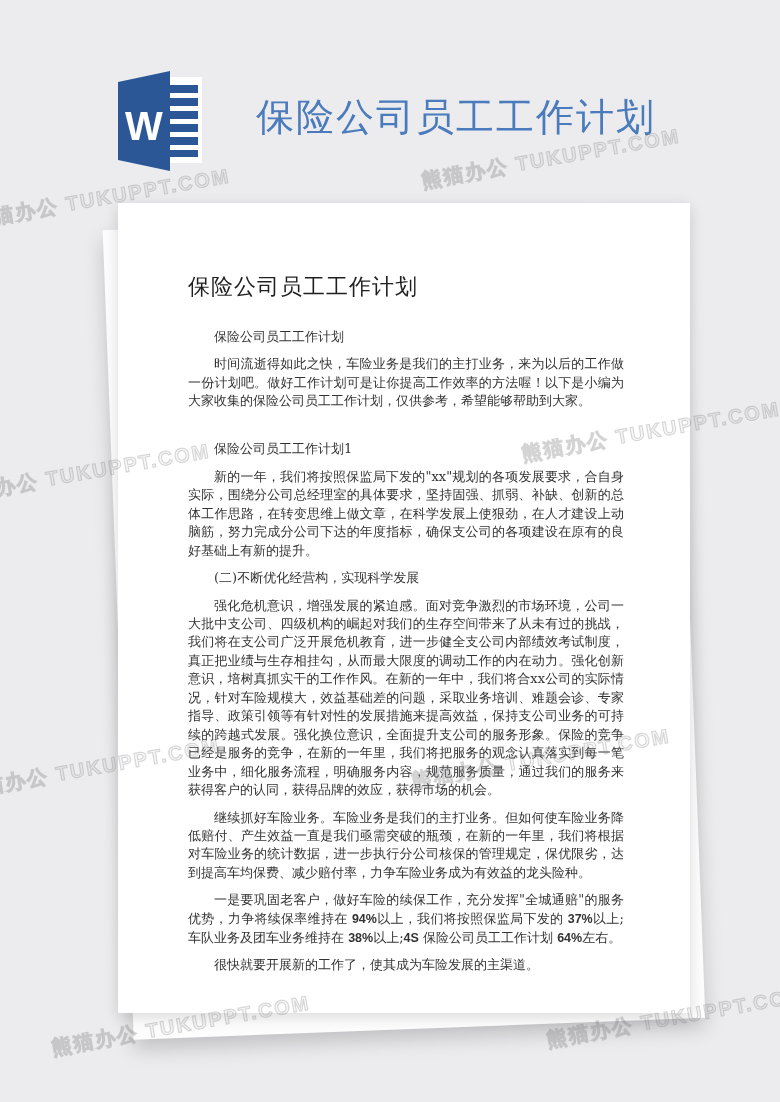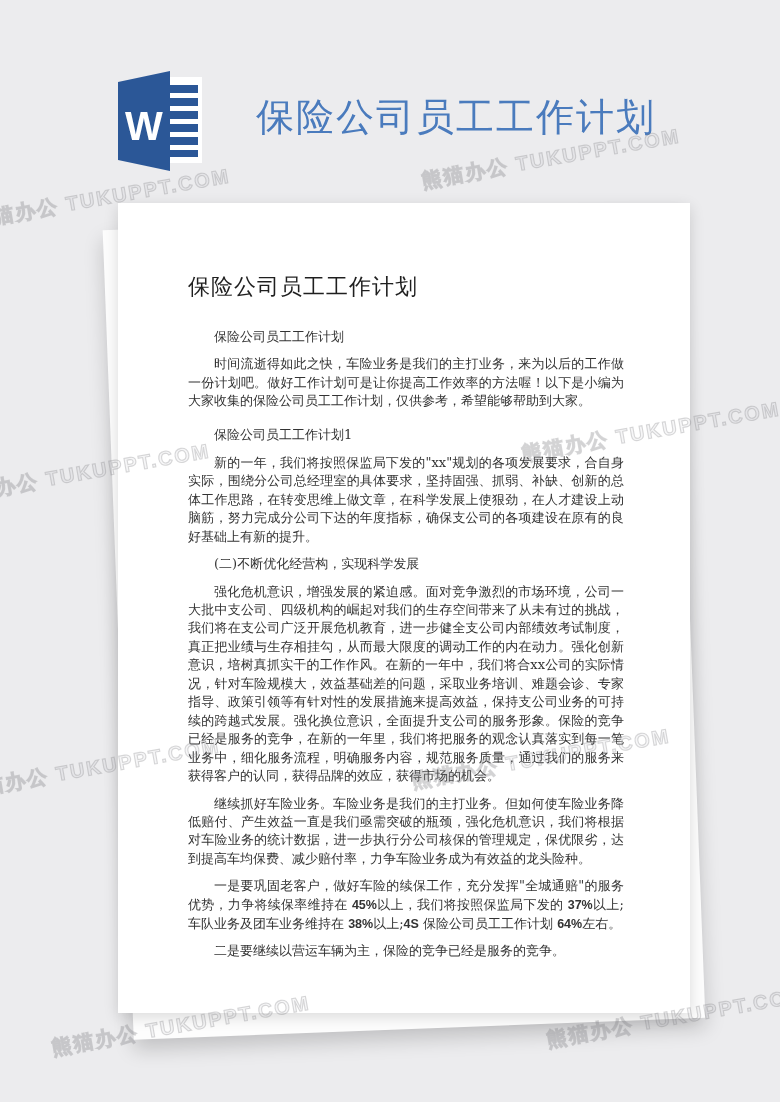--- a/index.html
+++ b/index.html
@@ -37,21 +37,21 @@
 
   
   .block{
     font-size:13px;line-height:1.42;color:#333;
     text-align:justify;text-indent:2em;margin:0 0 9px 0;
   }
   .block.doc-title{
     font-size:22px;color:#1f1f1f;text-indent:0;text-align:left;
     margin:0 0 26px 0;line-height:1.3;letter-spacing:1px;
   }
-  .block.gap-top{margin-top:16px;}
+  .block.gap-top{margin-top:30px;}
   .block .num{
     font-family:"Liberation Sans","DejaVu Sans",sans-serif;
     font-weight:700;font-size:12.5px;
   }
 
   
   .wm-layer{position:absolute;inset:0;z-index:30;pointer-events:none;}
   .wm{
     position:absolute;white-space:nowrap;
     font-family:"Liberation Sans","DejaVu Sans",sans-serif;
@@ -98,20 +98,20 @@
 
   <main class="page">
     <div class="blocks">
         <div class="block doc-title">保险公司员工工作计划</div>
         <div class="block para">保险公司员工工作计划</div>
         <div class="block para">时间流逝得如此之快，车险业务是我们的主打业务，来为以后的工作做一份计划吧。做好工作计划可是让你提高工作效率的方法喔！以下是小编为大家收集的保险公司员工工作计划，仅供参考，希望能够帮助到大家。</div>
         <div class="block para gap-top">保险公司员工工作计划1</div>
         <div class="block para">新的一年，我们将按照保监局下发的"xx"规划的各项发展要求，合自身实际，围绕分公司总经理室的具体要求，坚持固强、抓弱、补缺、创新的总体工作思路，在转变思维上做文章，在科学发展上使狠劲，在人才建设上动脑筋，努力完成分公司下达的年度指标，确保支公司的各项建设在原有的良好基础上有新的提升。</div>
         <div class="block para">(二)不断优化经营构，实现科学发展</div>
         <div class="block para">强化危机意识，增强发展的紧迫感。面对竞争激烈的市场环境，公司一大批中支公司、四级机构的崛起对我们的生存空间带来了从未有过的挑战，我们将在支公司广泛开展危机教育，进一步健全支公司内部绩效考试制度，真正把业绩与生存相挂勾，从而最大限度的调动工作的内在动力。强化创新意识，培树真抓实干的工作作风。在新的一年中，我们将合xx公司的实际情况，针对车险规模大，效益基础差的问题，采取业务培训、难题会诊、专家指导、政策引领等有针对性的发展措施来提高效益，保持支公司业务的可持续的跨越式发展。强化换位意识，全面提升支公司的服务形象。保险的竞争已经是服务的竞争，在新的一年里，我们将把服务的观念认真落实到每一笔业务中，细化服务流程，明确服务内容，规范服务质量，通过我们的服务来获得客户的认同，获得品牌的效应，获得市场的机会。</div>
-        <div class="block para">继续抓好车险业务。车险业务是我们的主打业务。但如何使车险业务降低赔付、产生效益一直是我们亟需突破的瓶颈，强化危机意识，我们将根据对车险业务的统计数据，进一步执行分公司核保的管理规定，保优限劣，达到提高车均保费、减少赔付率，力争车险业务成为有效益的龙头险种。</div>
-        <div class="block para"><span>一是要巩固老客户，做好车险的续保工作，充分发挥"全城通赔"的服务优势，力争将续保率维持在 </span><span class="num">45%</span><span>以上，我们将按照保监局下发的 </span><span class="num">37%</span><span>以上;车队业务及团车业务维持在 </span><span class="num">38%</span><span>以上;</span><span class="num">4S</span><span> 保险公司员工工作计划 </span><span class="num">64%</span><span>左右。</span></div>
-        <div class="block para">二是要继续以营运车辆为主，保险的竞争已经是服务的竞争。</div>
+        <div class="block para">继续抓好车险业务。车险业务是我们的主打业务。但如何使车险业务降低赔付、产生效益一直是我们亟需突破的瓶颈，在新的一年里，我们将根据对车险业务的统计数据，进一步执行分公司核保的管理规定，保优限劣，达到提高车均保费、减少赔付率，力争车险业务成为有效益的龙头险种。</div>
+        <div class="block para"><span>一是要巩固老客户，做好车险的续保工作，充分发挥"全城通赔"的服务优势，力争将续保率维持在 </span><span class="num">94%</span><span>以上，我们将按照保监局下发的 </span><span class="num">37%</span><span>以上;车队业务及团车业务维持在 </span><span class="num">38%</span><span>以上;</span><span class="num">4S</span><span> 保险公司员工工作计划 </span><span class="num">64%</span><span>左右。</span></div>
+        <div class="block para">很快就要开展新的工作了，使其成为车险发展的主渠道。</div>
       </div>
 
   </main>
 
 </div>
 
 </body></html>

